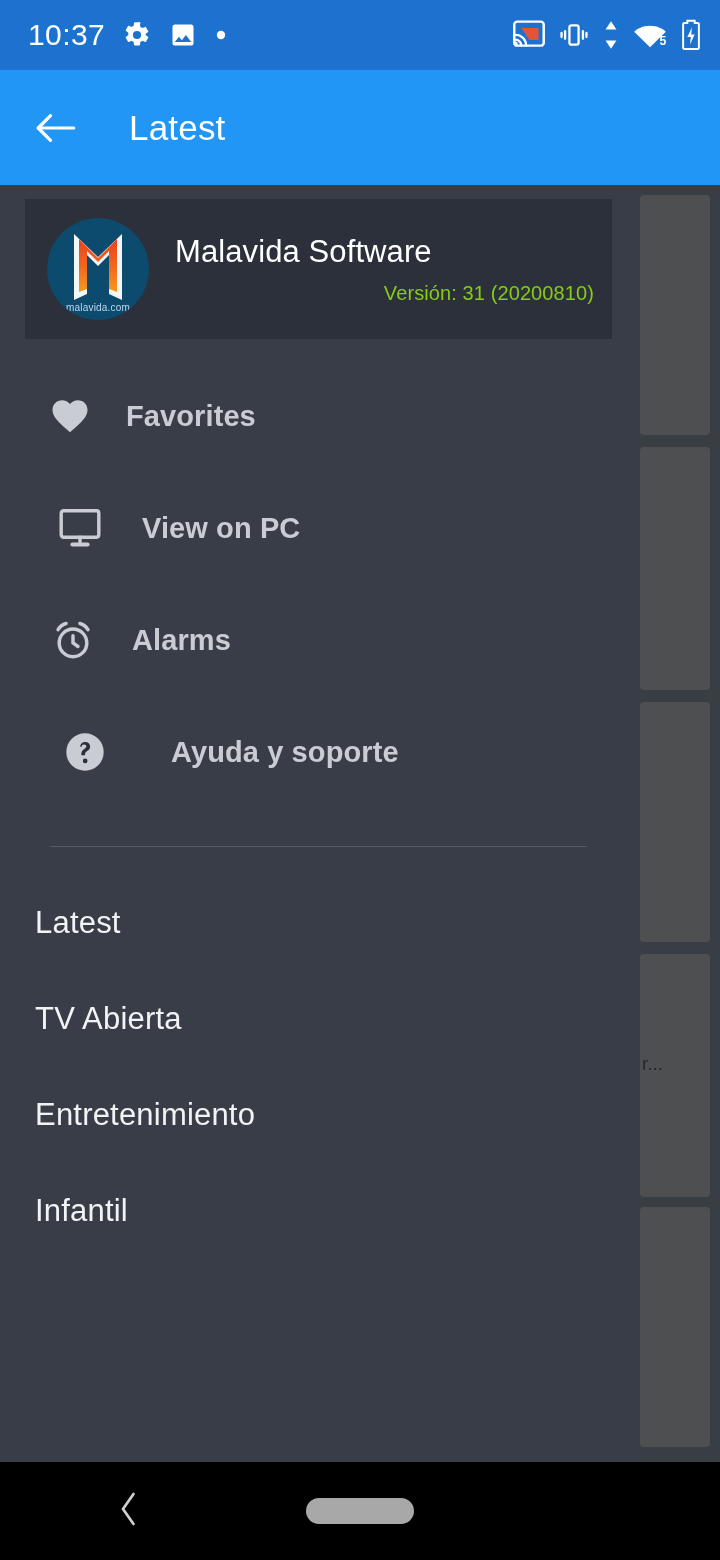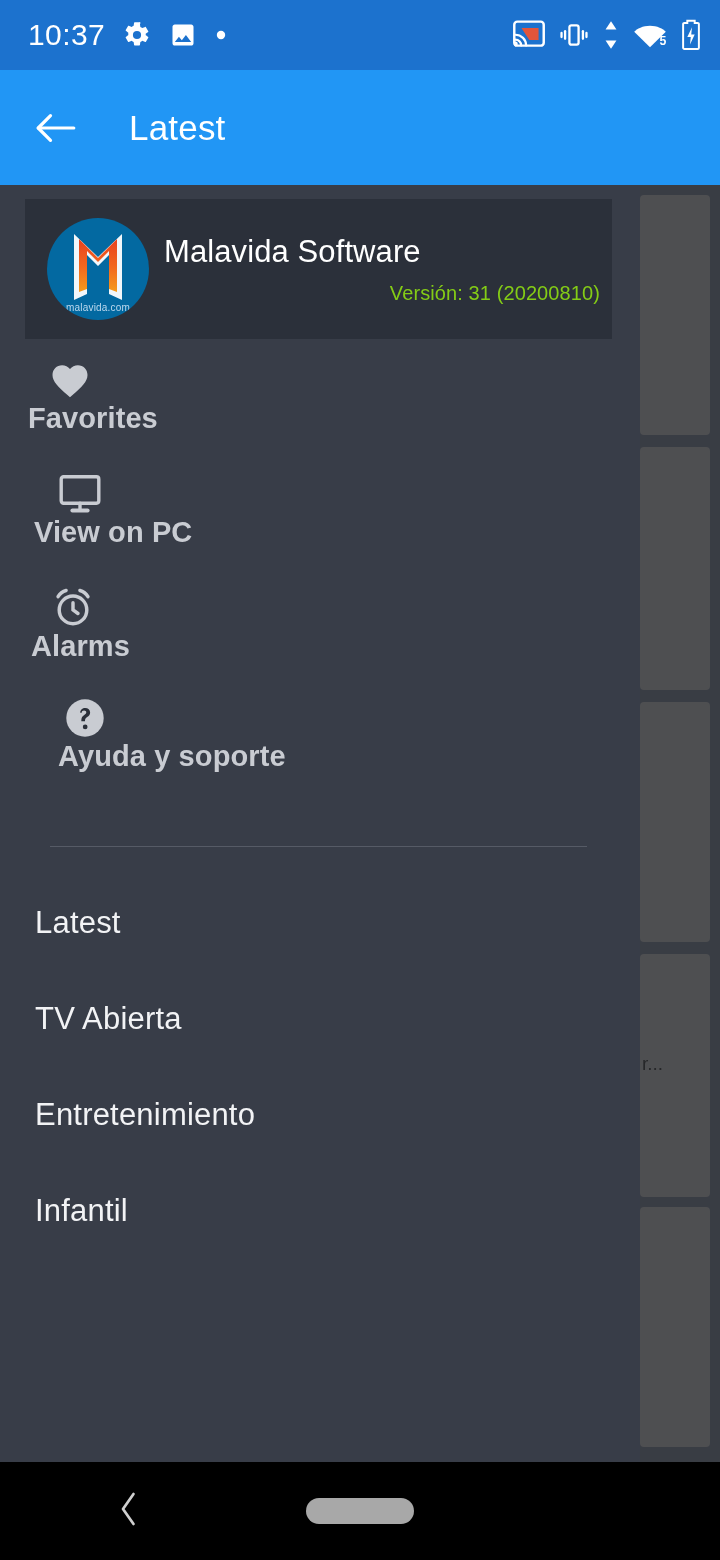--- a/index.html
+++ b/index.html
@@ -62,37 +62,37 @@
     background:#383D48;
   }
   .drawer-header {
     position:absolute; top:14px; left:25px; width:587px; height:140px;
     background:#2B303A;
     display:flex; align-items:center;
   }
   .logo {
     width:102px; height:102px; border-radius:50%;
     margin-left:22px; flex:0 0 auto;
-    background:#0369a1;
+    background:#0c4a6e;
     position:relative; overflow:hidden;
   }
   .logo svg { position:absolute; top:0; left:0; }
   .logo-wordmark {
     position:absolute; bottom:7px; left:0; width:100%;
     text-align:center; color:#bcd8ee; font-size:10px; letter-spacing:0.2px;
   }
   .drawer-header-text {
-    margin-left:15px; flex:1 1 auto; padding-right:12px;
+    margin-left:26px; flex:1 1 auto; padding-right:18px;
   }
   .app-name { color:#fff; font-size:31px; font-weight:400; letter-spacing:0.1px; }
   .app-version { color:#84cc16; font-size:20px; text-align:right; margin-top:12px; letter-spacing:0.1px; }
 
   .menu { position:absolute; top:175px; left:0; width:640px; }
   .menu-item {
-    display:flex; height:112px;flex-direction:column;
+    display:flex; align-items:center; height:112px;
   }
   .menu-icon {
     width:56px; display:flex; align-items:center; justify-content:center;
     flex:0 0 auto;
   }
   .menu-label {
     color:#c9ccd2; font-size:29px; font-weight:bold; letter-spacing:0.1px;
   }
   .mi-0 .menu-icon { margin-left:42px; } .mi-0 .menu-label { margin-left:28px; }
   .mi-1 .menu-icon { margin-left:45px; } .mi-1 .menu-label { margin-left:31px; }

